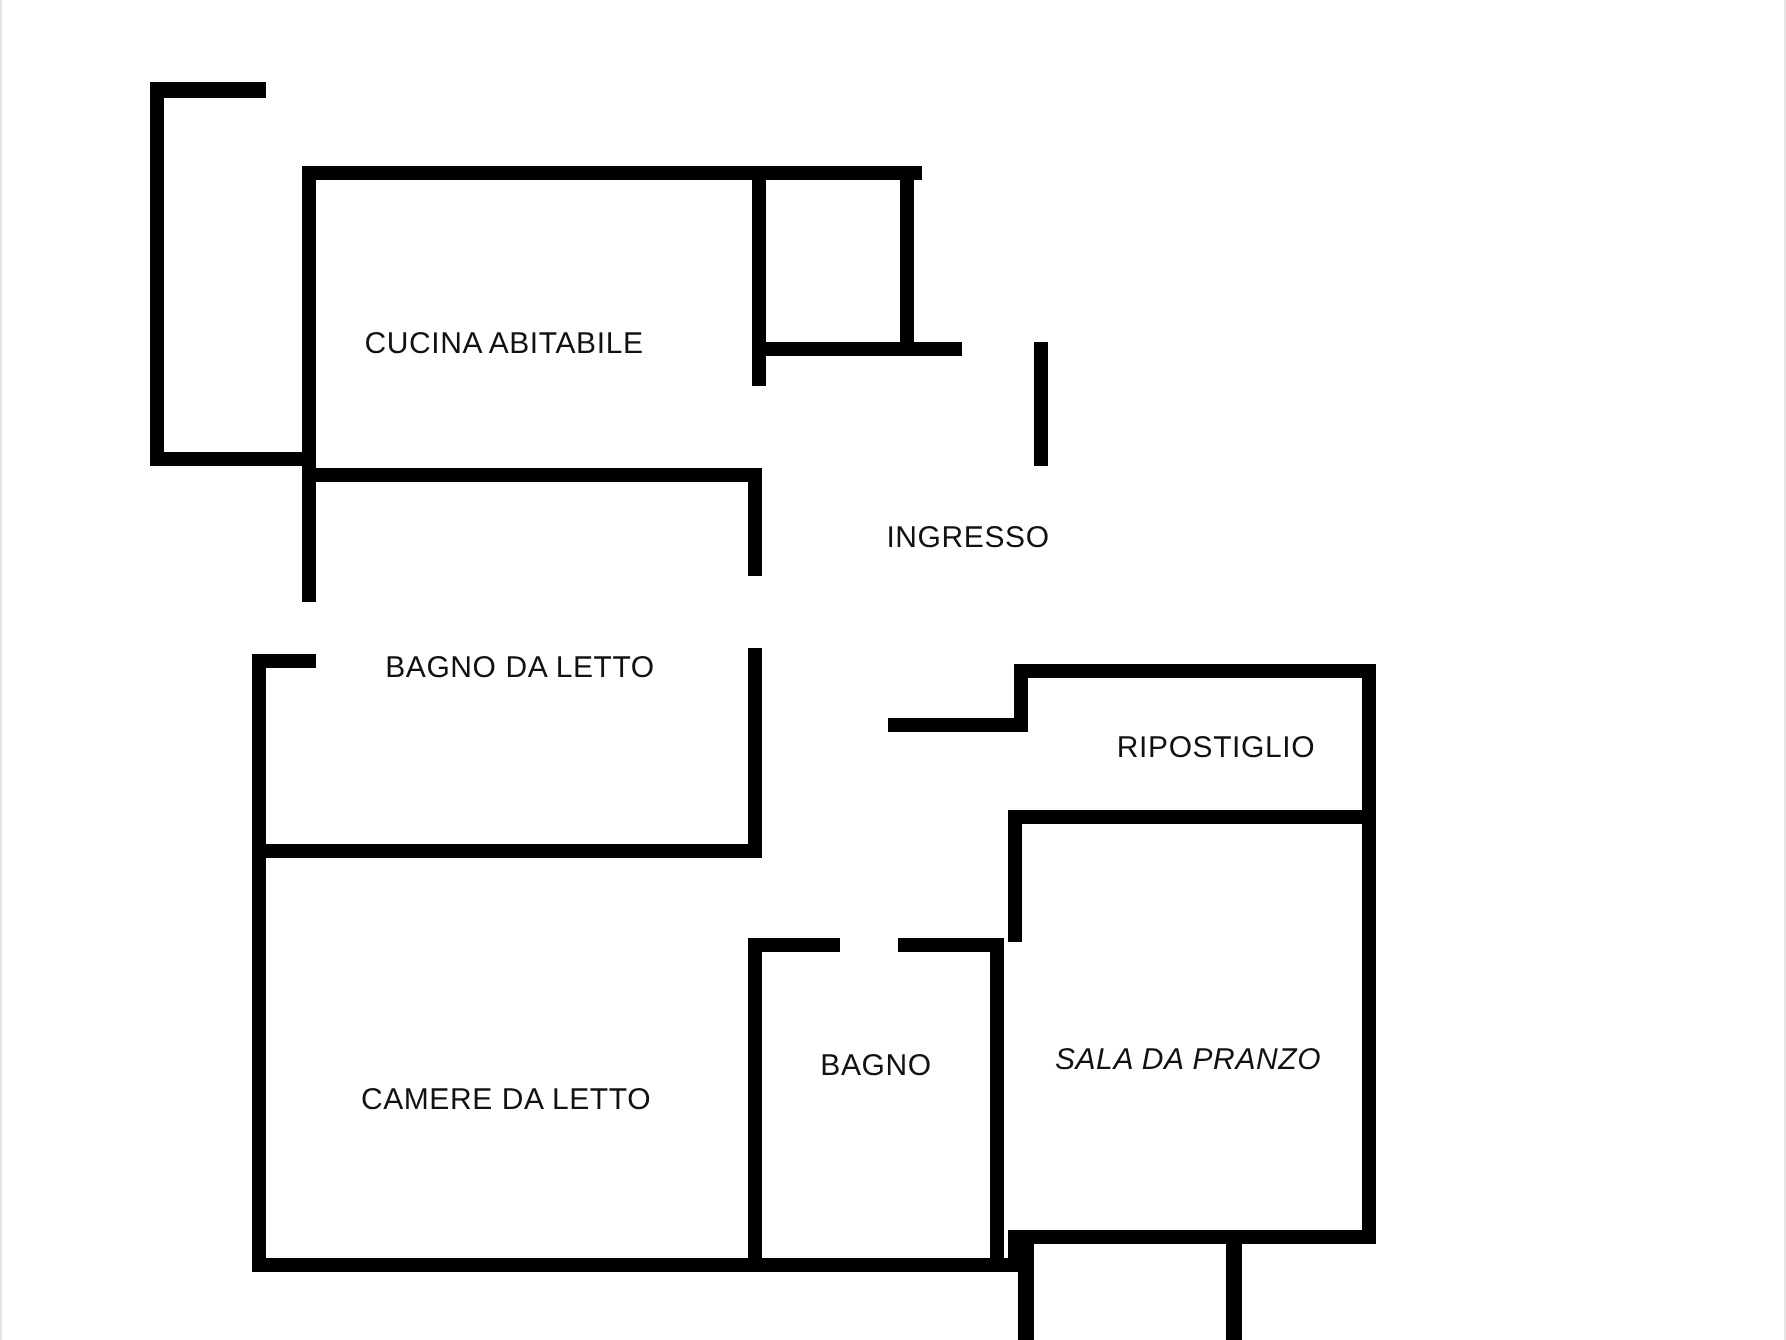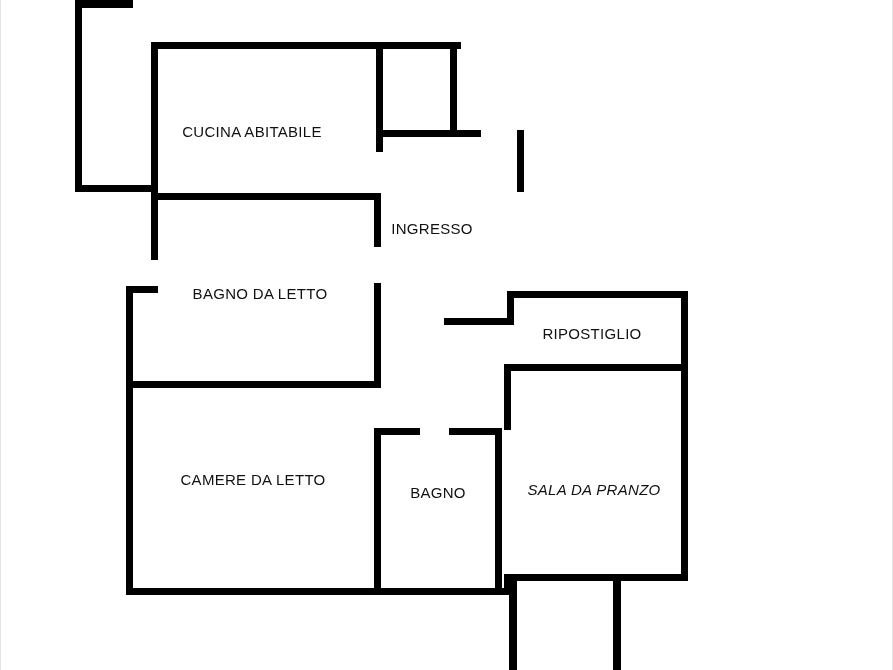--- a/index.html
+++ b/index.html
@@ -20,20 +20,21 @@
     top: 0;
     bottom: 0;
     width: 1px;
     background: #e4e4e4;
   }
   .page-edge.left { left: 0; }
   .page-edge.right { right: 0; }
   .plan {
     position: absolute;
     inset: 0;
+    margin-top: 41px;
   }
   .wall {
     position: absolute;
     background: #000000;
   }
   .room-label {
     position: absolute;
     transform: translate(-50%, -50%);
     font-size: 15px;
     font-weight: 500;
@@ -76,21 +77,21 @@
         <div class="wall" style="left: 449px; top: 428px; width: 53px; height: 7px; background: rgb(0, 0, 0);"></div>
         <div class="wall" style="left: 374px; top: 428px; width: 7px; height: 167px; background: rgb(0, 0, 0);"></div>
         <div class="wall" style="left: 495px; top: 428px; width: 7px; height: 167px; background: rgb(0, 0, 0);"></div>
         <div class="wall" style="left: 504px; top: 574px; width: 184px; height: 7px; background: rgb(0, 0, 0);"></div>
         <div class="wall" style="left: 504px; top: 574px; width: 7px; height: 21px; background: rgb(0, 0, 0);"></div>
         <div class="wall" style="left: 509px; top: 581px; width: 8px; height: 89px; background: rgb(0, 0, 0);"></div>
         <div class="wall" style="left: 613px; top: 581px; width: 8px; height: 89px; background: rgb(0, 0, 0);"></div>
       </div>
     <div id="labels-layer">
         <span class="room-label" style="left: 252px; top: 131px;">CUCINA ABITABILE</span>
-        <span class="room-label" style="left: 432px; top: 228px;">INGRESSO</span>
+        <span class="room-label" style="left: 484px; top: 228px;">INGRESSO</span>
         <span class="room-label" style="left: 260px; top: 293px;">BAGNO DA LETTO</span>
-        <span class="room-label" style="left: 592px; top: 333px; text-align: right;">RIPOSTIGLIO</span>
-        <span class="room-label" style="left: 253px; top: 479px;">CAMERE DA LETTO</span>
+        <span class="room-label" style="left: 608px; top: 333px; text-align: right;">RIPOSTIGLIO</span>
+        <span class="room-label" style="left: 253px; top: 509px;">CAMERE DA LETTO</span>
         <span class="room-label" style="left: 438px; top: 492px;">BAGNO</span>
         <span class="room-label" style="left: 594px; top: 489px; font-style: italic;">SALA DA PRANZO</span>
       </div>
   </div>
 </div>
 
 </body></html>

